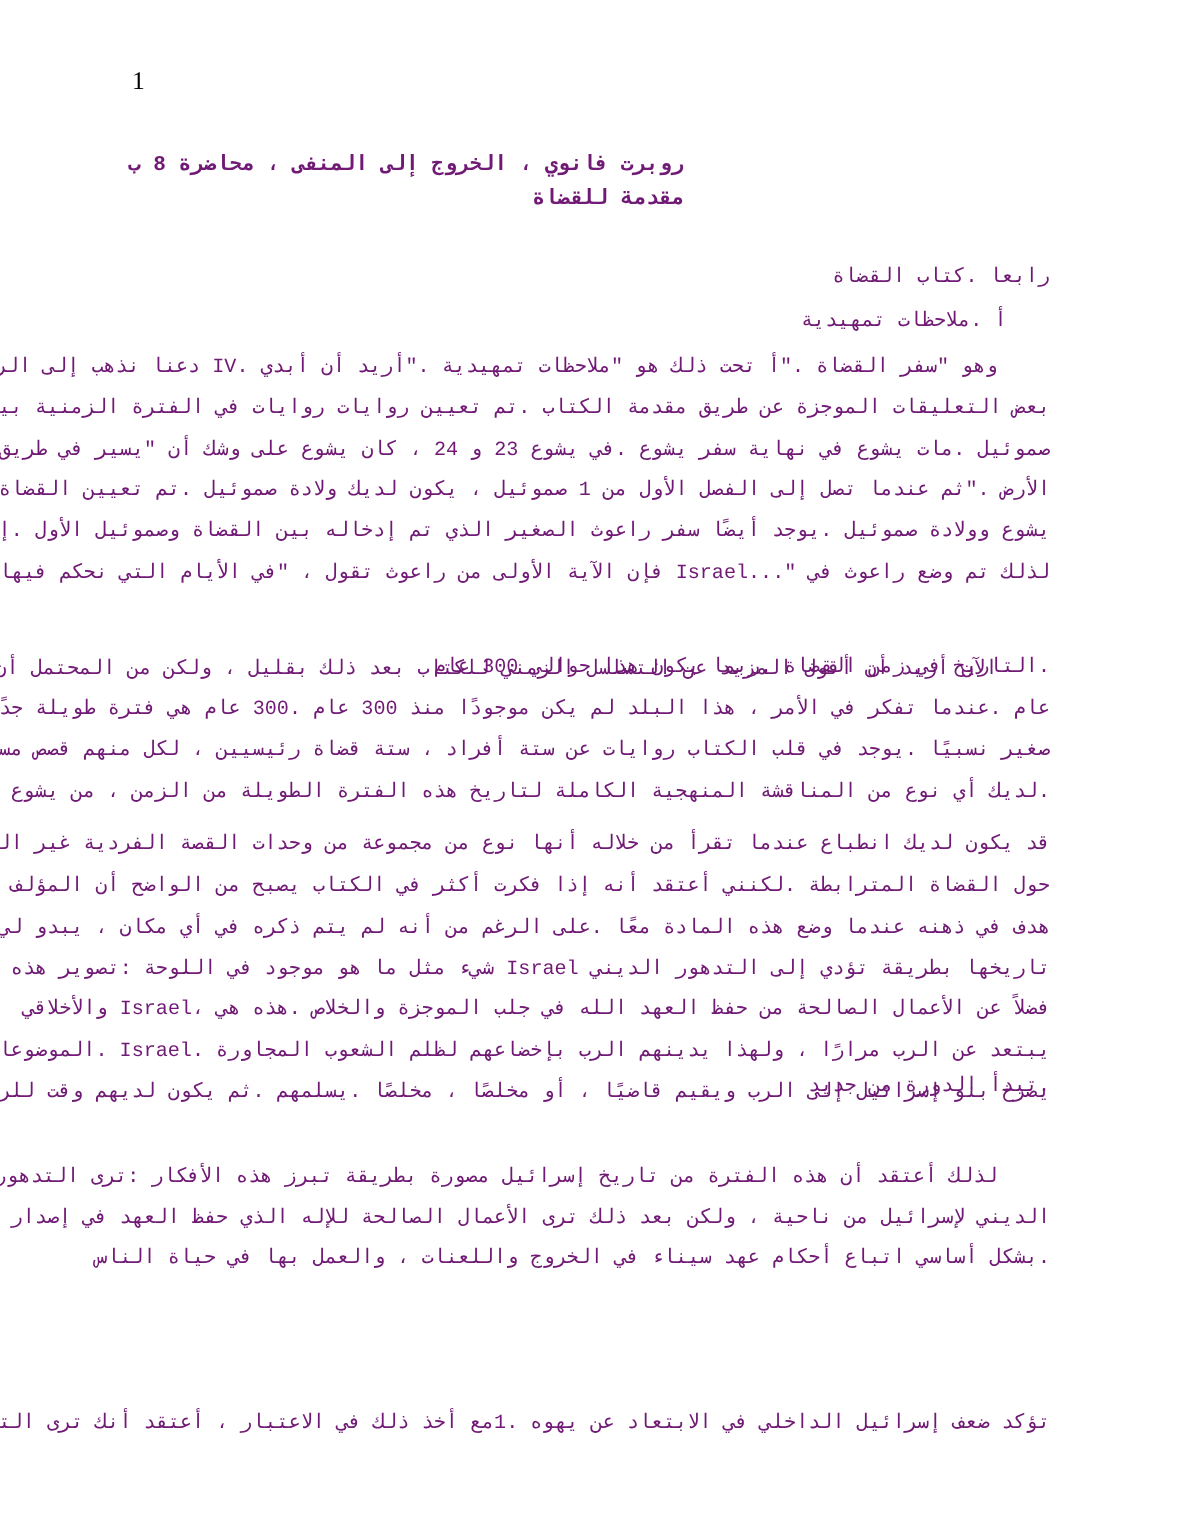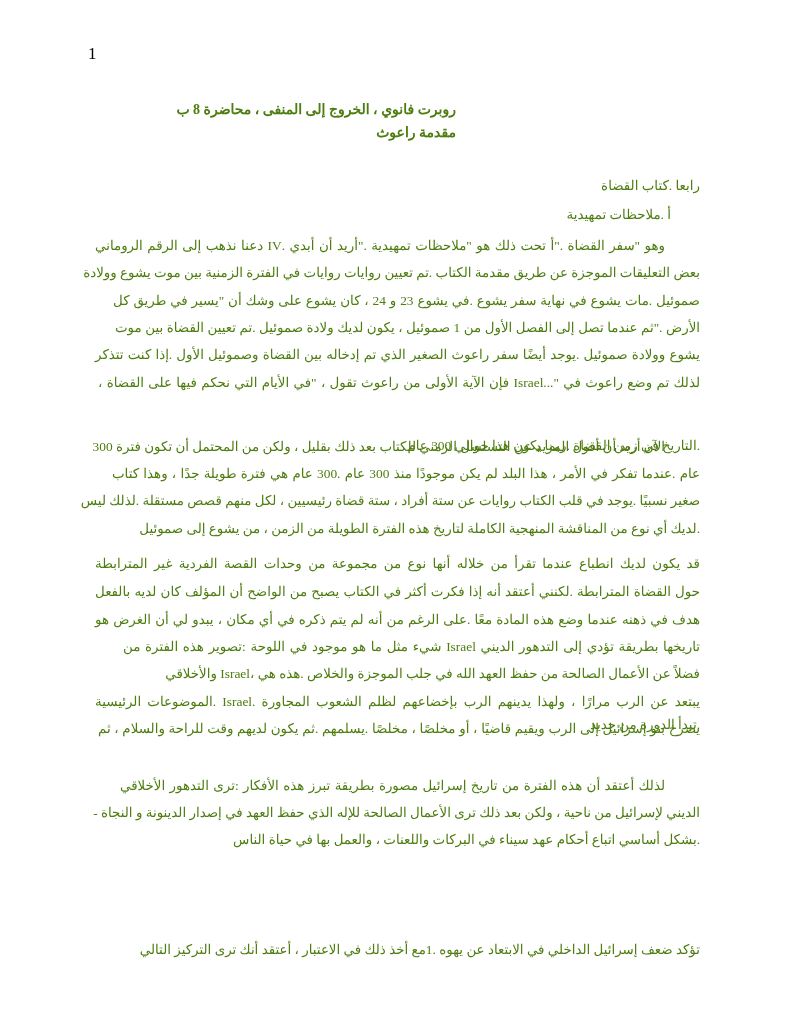--- a/index.html
+++ b/index.html
@@ -7,36 +7,36 @@
   .page { position: absolute; left: 0; top: 0; width: 791px; height: 1024px; background: #fff; }
   .page-number {
     position: absolute; left: 88px; top: 44px;
     font-family: "Liberation Serif", serif; font-size: 17px; color: #000;
   }
   .line {
     position: absolute;
     direction: rtl;
     unicode-bidi: plaintext;
     white-space: nowrap;
-    font-family: Liberation Serif, serif;
+    font-family: Liberation Mono, monospace;
     font-size: 13.4px;
-    color: #4d7c0f;
+    color: #701a75;
     line-height: 20px;
   }
   .bold { font-weight: bold; font-size: 14px; }
   .just { text-align: justify; text-align-last: justify; }
 </style>
 </head>
 <body>
 
 <div class="page">
   <div class="page-number">1</div>
 
   <div class="line bold" style="right:335px; top:100px;">روبرت فانوي ، الخروج إلى المنفى ، محاضرة 8 ب</div>
-  <div class="line bold" style="right:335px; top:123px;">مقدمة راعوث</div>
+  <div class="line bold" style="right:335px; top:123px;">مقدمة للقضاة</div>
 
   <div class="line" style="right:91px; top:176px;">رابعا .كتاب القضاة</div>
   <div class="line" style="right:120px; top:205px;">أ .ملاحظات تمهيدية</div>
 
   <div>
     <div class="line just" style="right:126px; left:95px; top:236px;">وهو "سفر القضاة ."أ تحت ذلك هو "ملاحظات تمهيدية ."أريد أن أبدي  .IV دعنا نذهب إلى الرقم الروماني</div>
     <div class="line just" style="right:91px; left:95px; top:263px;">بعض التعليقات الموجزة عن طريق مقدمة الكتاب .تم تعيين روايات روايات في الفترة الزمنية بين موت يشوع وولادة</div>
     <div class="line just" style="right:91px; left:113px; top:291px;">صموئيل .مات يشوع في نهاية سفر يشوع .في يشوع 23 و 24 ، كان يشوع على وشك أن "يسير في طريق كل</div>
     <div class="line just" style="right:91px; left:115px; top:318px;">الأرض ."ثم عندما تصل إلى الفصل الأول من 1 صموئيل ، يكون لديك ولادة صموئيل .تم تعيين القضاة بين موت</div>
     <div class="line just" style="right:91px; left:95px; top:345px;">يشوع وولادة صموئيل .يوجد أيضًا سفر راعوث الصغير الذي تم إدخاله بين القضاة وصموئيل الأول .إذا كنت تتذكر</div>
@@ -58,19 +58,19 @@
     <div class="line just" style="right:91px; left:95px; top:637px;margin-left:28px;">تاريخها بطريقة تؤدي إلى التدهور الديني Israel شيء مثل ما هو موجود في اللوحة :تصوير هذه الفترة من</div>
     <div class="line just" style="right:91px; left:225px; top:664px;">فضلاً عن الأعمال الصالحة من حفظ العهد الله في جلب الموجزة والخلاص .هذه هي  ،Israel والأخلاقي</div>
     <div class="line just" style="right:91px; left:95px; top:692px;">يبتعد عن الرب مرارًا ، ولهذا يدينهم الرب بإخضاعهم لظلم الشعوب المجاورة .Israel .الموضوعات الرئيسية</div>
     <div class="line just" style="right:91px; left:98px; top:719px;">يصرخ بنو إسرائيل إلى الرب ويقيم قاضيًا ، أو مخلصًا ، مخلصًا .يسلمهم .ثم يكون لديهم وقت للراحة والسلام ، ثم</div>
     <div class="line" style="right:91px; top:715px;">.تبدأ الدورة من جديد</div>
   </div>
 
   <div>
     <div class="line just" style="right:126px; left:120px; top:776px;">لذلك أعتقد أن هذه الفترة من تاريخ إسرائيل مصورة بطريقة تبرز  هذه الأفكار :ترى التدهور الأخلاقي</div>
     <div class="line just" style="right:91px; left:95px; top:803px;">الديني لإسرائيل من ناحية ، ولكن بعد ذلك ترى الأعمال الصالحة للإله الذي حفظ العهد في إصدار الدينونة و النجاة -</div>
-    <div class="line" style="right:91px; top:830px;">.بشكل أساسي اتباع أحكام عهد سيناء في البركات واللعنات ، والعمل بها في حياة الناس</div>
+    <div class="line" style="right:91px; top:830px;">.بشكل أساسي اتباع أحكام عهد سيناء في الخروج واللعنات ، والعمل بها في حياة الناس</div>
   </div>
 
   <div>
     <div class="line" style="right:91px; top:940px;margin-left:22px;">تؤكد ضعف إسرائيل الداخلي في الابتعاد عن يهوه .1مع أخذ ذلك في الاعتبار ، أعتقد أنك ترى التركيز التالي</div>
   </div>
 </div>
 
 </body></html>

